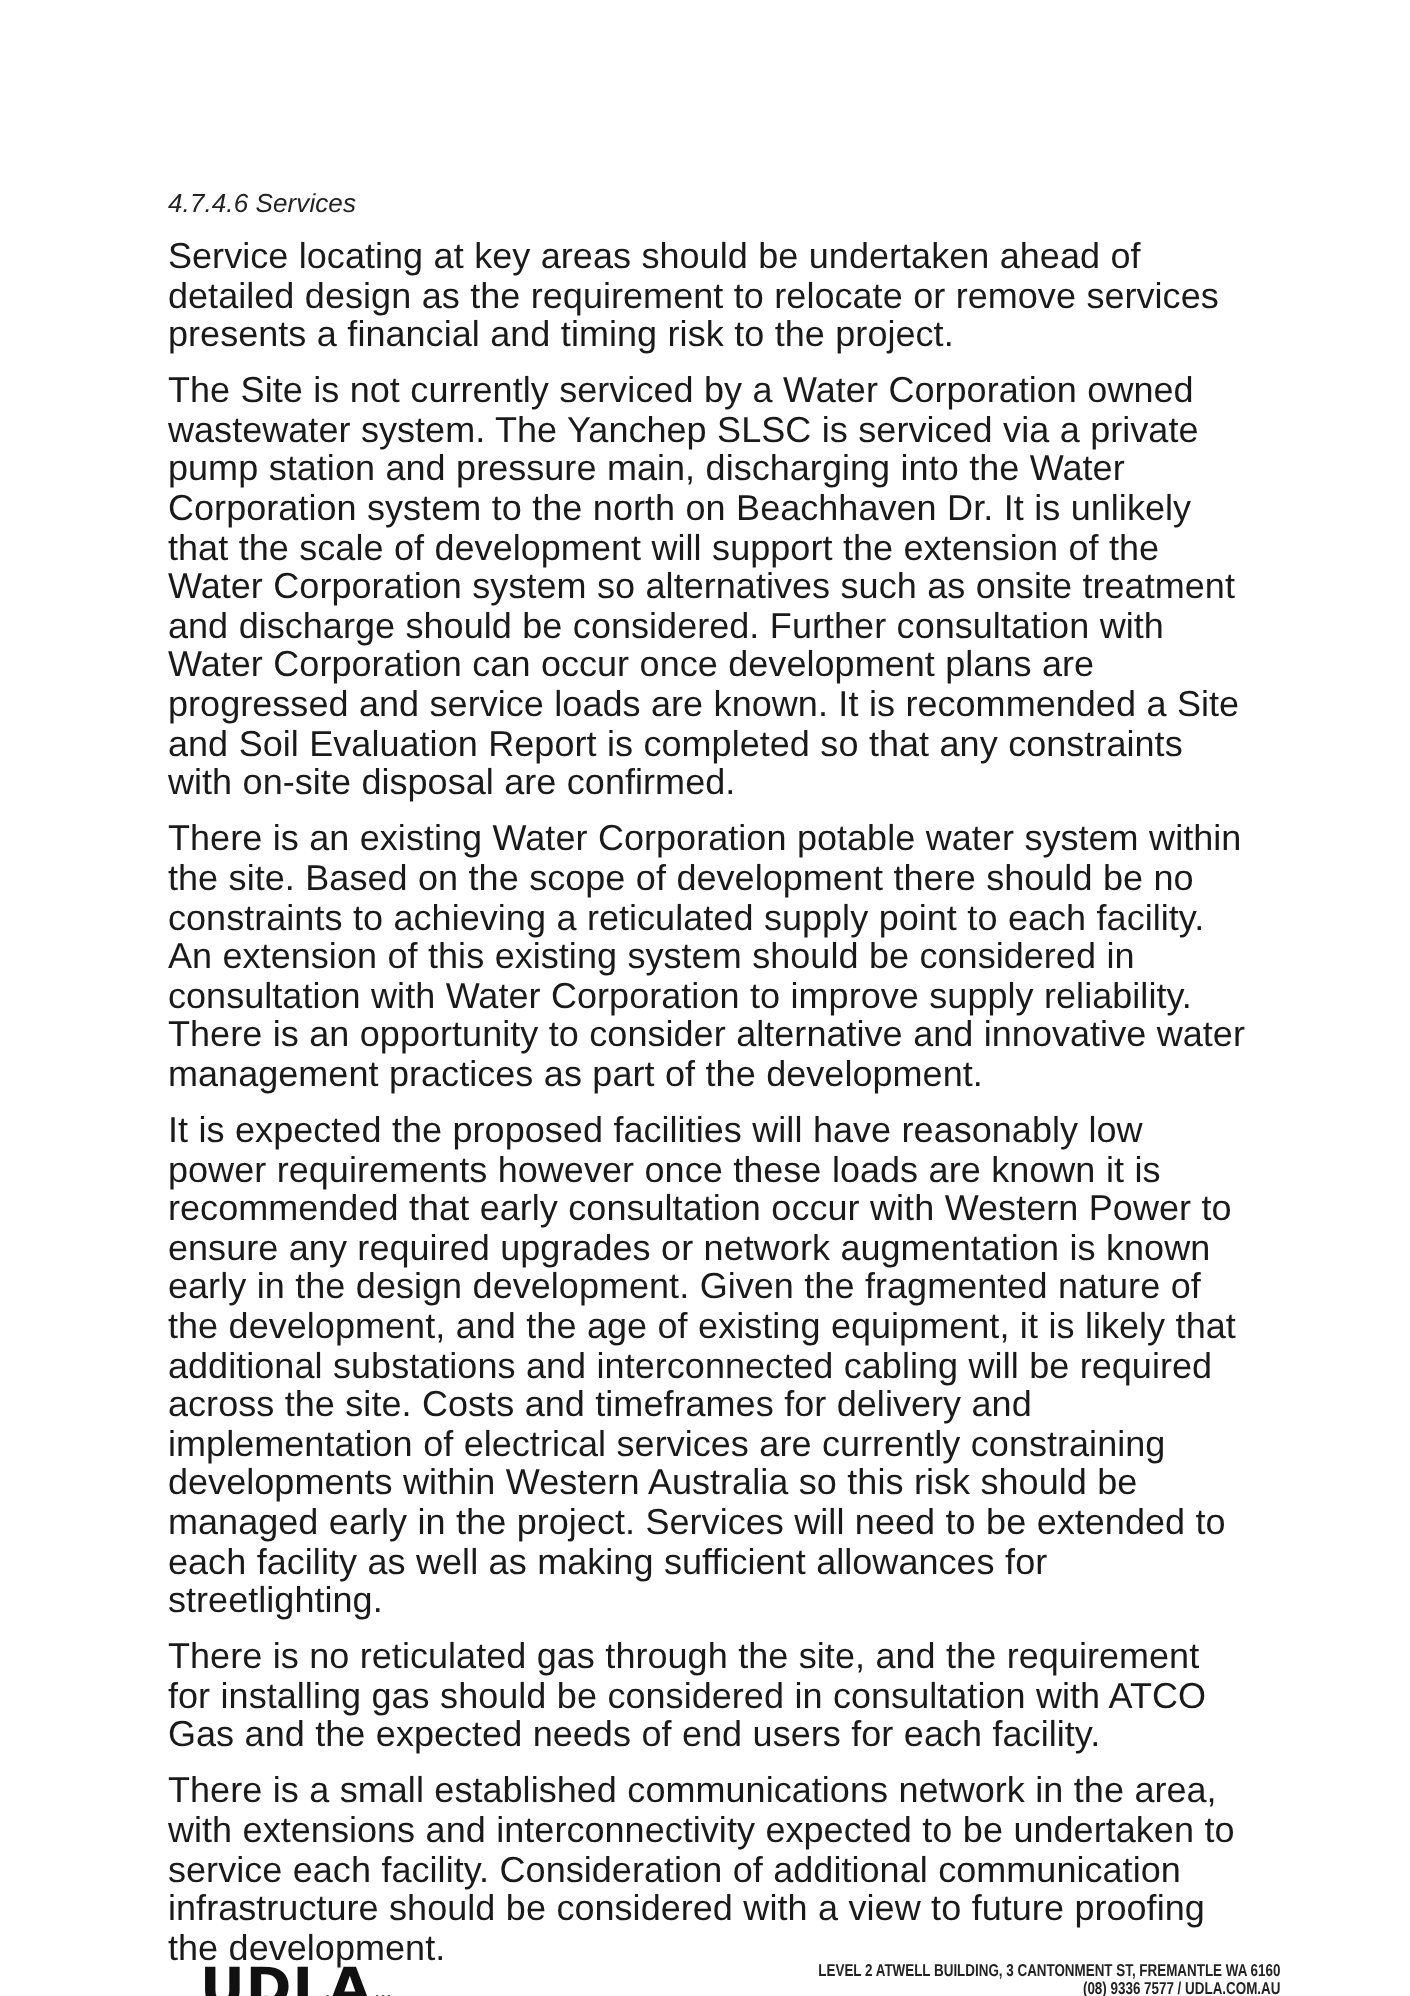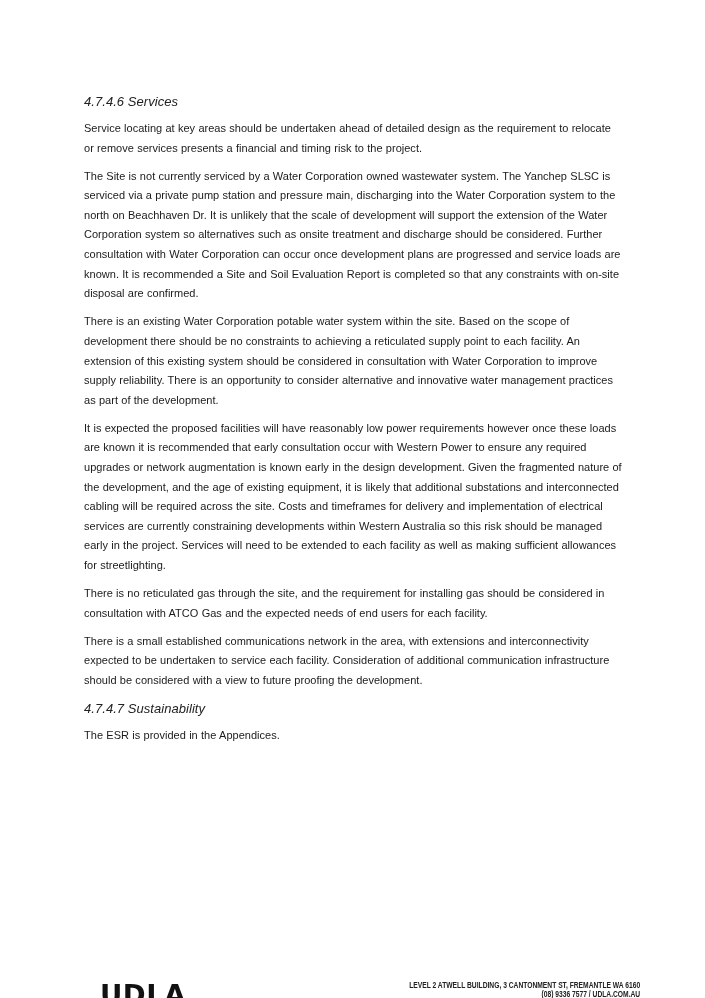--- a/index.html
+++ b/index.html
@@ -23,21 +23,21 @@
     }
     .heading {
       font-style: italic;
       font-size: 13px;
       line-height: 19px;
       margin: 0 0 8px 0;
       color: #222;
       letter-spacing: 0.05px;
     }
     .para {
-      font-size: 11px;
+      font-size: 18px;
       line-height: 19.6px;
       margin: 0 0 8.5px 0;
       color: #1a1a1a;
       letter-spacing: 0.02px;
       word-spacing: 0.2px;
     }
     .footer {
       position: absolute;
       left: 100px;
       top: 940px;

